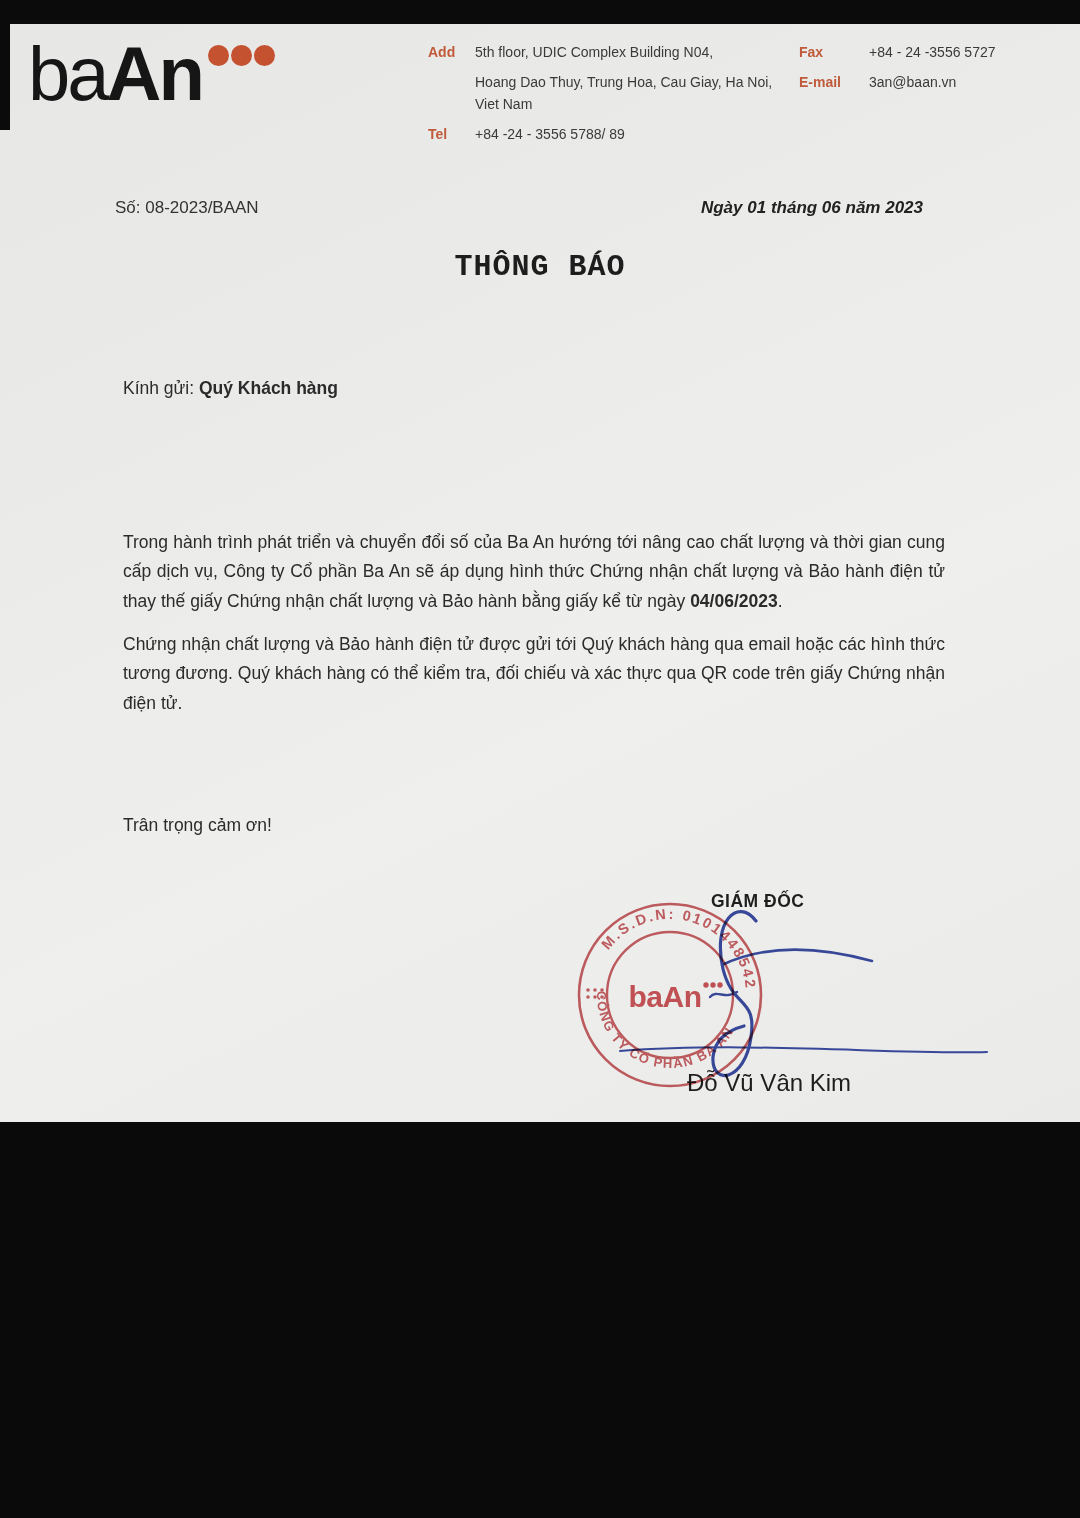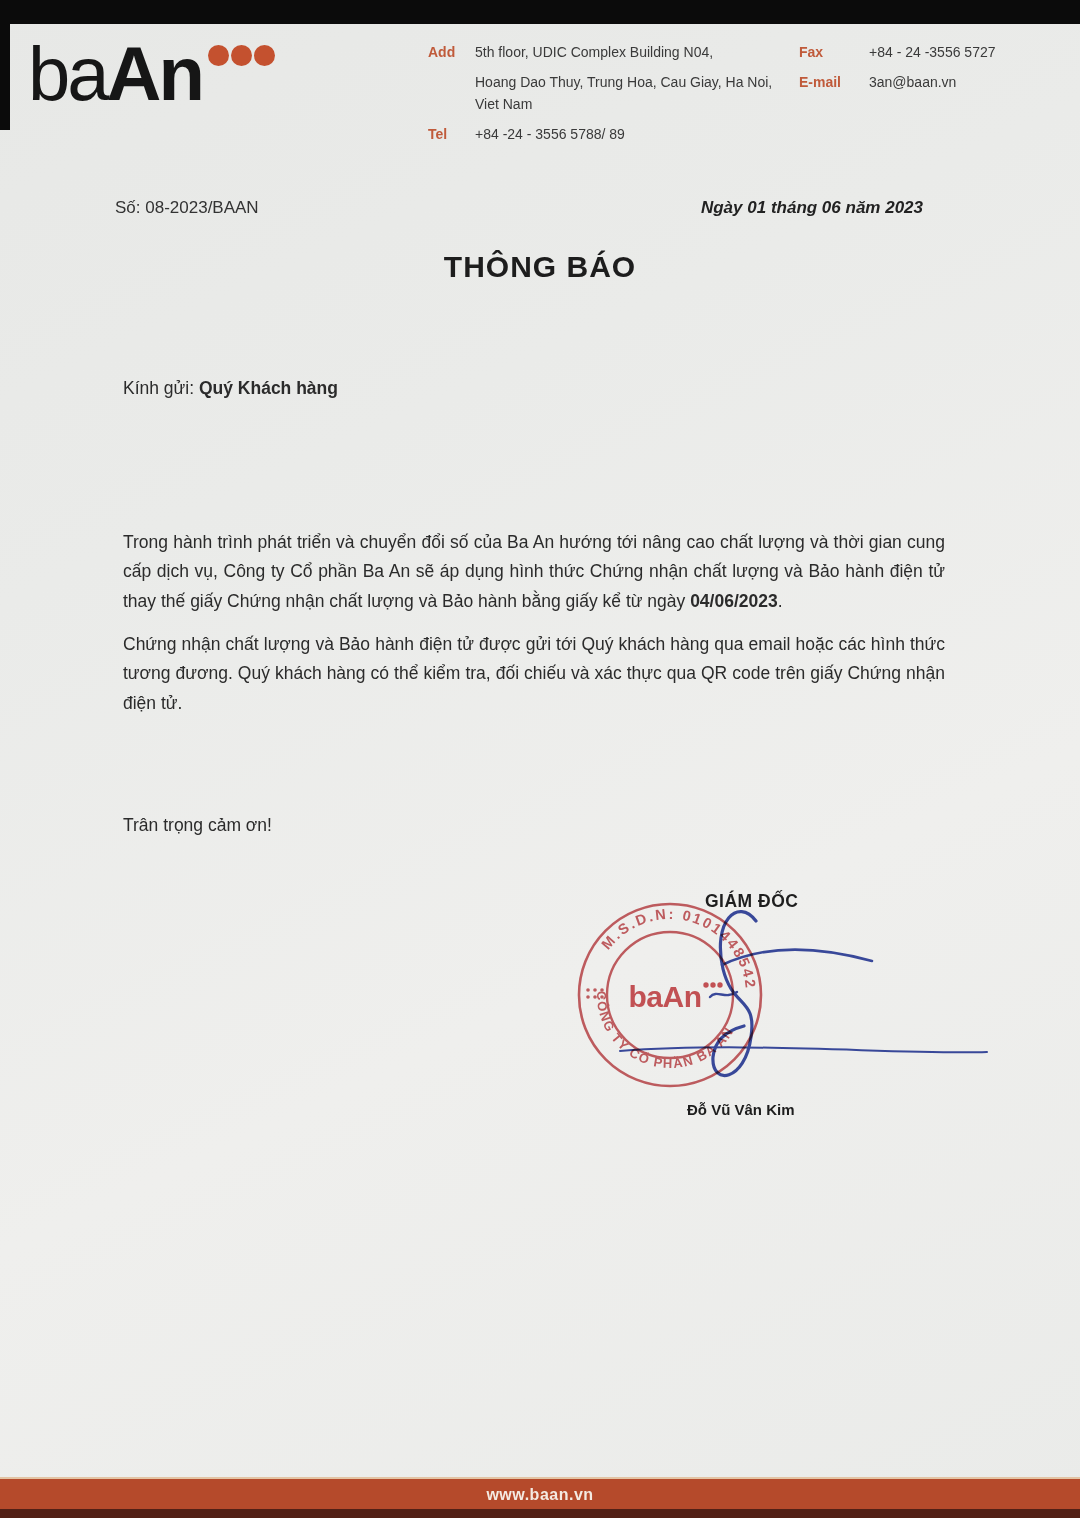--- a/index.html
+++ b/index.html
@@ -1,17 +1,17 @@
 <!DOCTYPE html>
 <html><head>
 <meta charset="utf-8">
 <style>
   html,body{margin:0;padding:0;}
   body{width:1080px;height:1518px;background:#0a0a0a;font-family:"Liberation Sans","DejaVu Sans",sans-serif;}
-  #page{position:relative;width:1080px;height:1518px;overflow:hidden;
+  #page{position:relative;width:1080px;height:1122px;overflow:hidden;
         background:linear-gradient(155deg,#e7e8e6 0%,#eaebe9 30%,#efefed 62%,#eaebe9 100%);}
   
   .bar-top{position:absolute;left:0;top:0;width:1080px;height:24px;background:#0b0b0b;}
   .bar-left{position:absolute;left:0;top:0;width:10px;height:130px;background:#0b0b0b;}
 
   
   .logo{position:absolute;left:28px;top:34px;display:flex;align-items:flex-start;color:#161616;}
   .logo .wordmark{font-size:76px;line-height:80px;letter-spacing:-3px;}
   .logo .wm-light{font-weight:400;}
   .logo .wm-bold{font-weight:600;}
@@ -21,31 +21,31 @@
   
   .head-info{position:absolute;left:428px;top:28px;width:600px;color:#3a3a3a;font-size:14px;}
   .company-line{margin-left:39px;font-size:16.5px;font-weight:bold;color:#222;letter-spacing:.2px;}
   .company-line .hl{color:#c0512e;}
   .contact-grid{display:grid;margin-top:13px;grid-template-columns:39px 316px 62px auto;column-gap:0;row-gap:0;line-height:22px;gap:8px;}
   .lbl{color:#c05a3a;font-weight:bold;}
   .val{color:#3a3a3a;}
   .meta-row{position:absolute;left:115px;top:198px;width:822px;display:flex;justify-content:space-between;}
   .doc-number{font-size:17px;color:#333;}
   .doc-date{font-size:17px;font-style:italic;font-weight:bold;color:#222;padding-right:14px;}
-  .title{position:absolute;left:0;top:250px;width:1080px;text-align:center;font-size:30px;font-weight:bold;color:#1d1d1d;letter-spacing:1px;}
+  .title{position:absolute;left:0;top:250px;width:1080px;text-align:center;font-size:30px;font-weight:bold;color:#1d1d1d;letter-spacing:1px;font-family:Liberation Mono, monospace;}
   .subject{position:absolute;left:0;top:303px;width:1080px;text-align:center;font-style:italic;font-size:17px;color:#2e2e2e;}
   .salutation{position:absolute;left:123px;top:378px;font-size:17.5px;color:#2b2b2b;}
   .para{position:absolute;left:123px;width:822px;line-height:29.5px;text-align:justify;color:#2b2b2b;font-size:17.5px;}
   .p1{top:450px;} .p2{top:510px;} .p3{top:612px;} .p4{top:712px;}
   .closing{position:absolute;left:123px;top:815px;font-size:17.5px;color:#2b2b2b;}
 
   
   .sig-block{position:absolute;left:560px;top:885px;width:442px;height:232px;}
-  .sig-title{position:absolute;left:145px;top:6px;font-size:17.5px;font-weight:bold;color:#1e1e1e;letter-spacing:.5px;}
-  .sig-name{position:absolute;left:127px;top:184px;font-size:15px;font-weight:bold;color:#1e1e1e;margin-top:32px;}
+  .sig-title{position:absolute;left:151px;top:6px;font-size:17.5px;font-weight:bold;color:#1e1e1e;letter-spacing:.5px;}
+  .sig-name{position:absolute;left:127px;top:184px;font-size:24px;font-weight:normal;color:#1e1e1e;}
   .stamp{position:absolute;left:12px;top:12px;width:196px;height:196px;mix-blend-mode:multiply;}
   .sig-ink{position:absolute;left:0;top:0;width:442px;height:232px;mix-blend-mode:multiply;}
 
   
   .footer-band{position:absolute;left:0;top:1477px;width:1080px;height:32px;background:#b54a2b;border-top:2px solid #e3c4a4;display:flex;align-items:center;justify-content:center;}
   .footer-band span{color:#f4eae2;font-size:16px;font-weight:bold;letter-spacing:.5px;}
   .footer-strip{position:absolute;left:0;top:1509px;width:1080px;height:9px;background:#53then;background:#522016;}
 </style>
 </head>
 <body>

